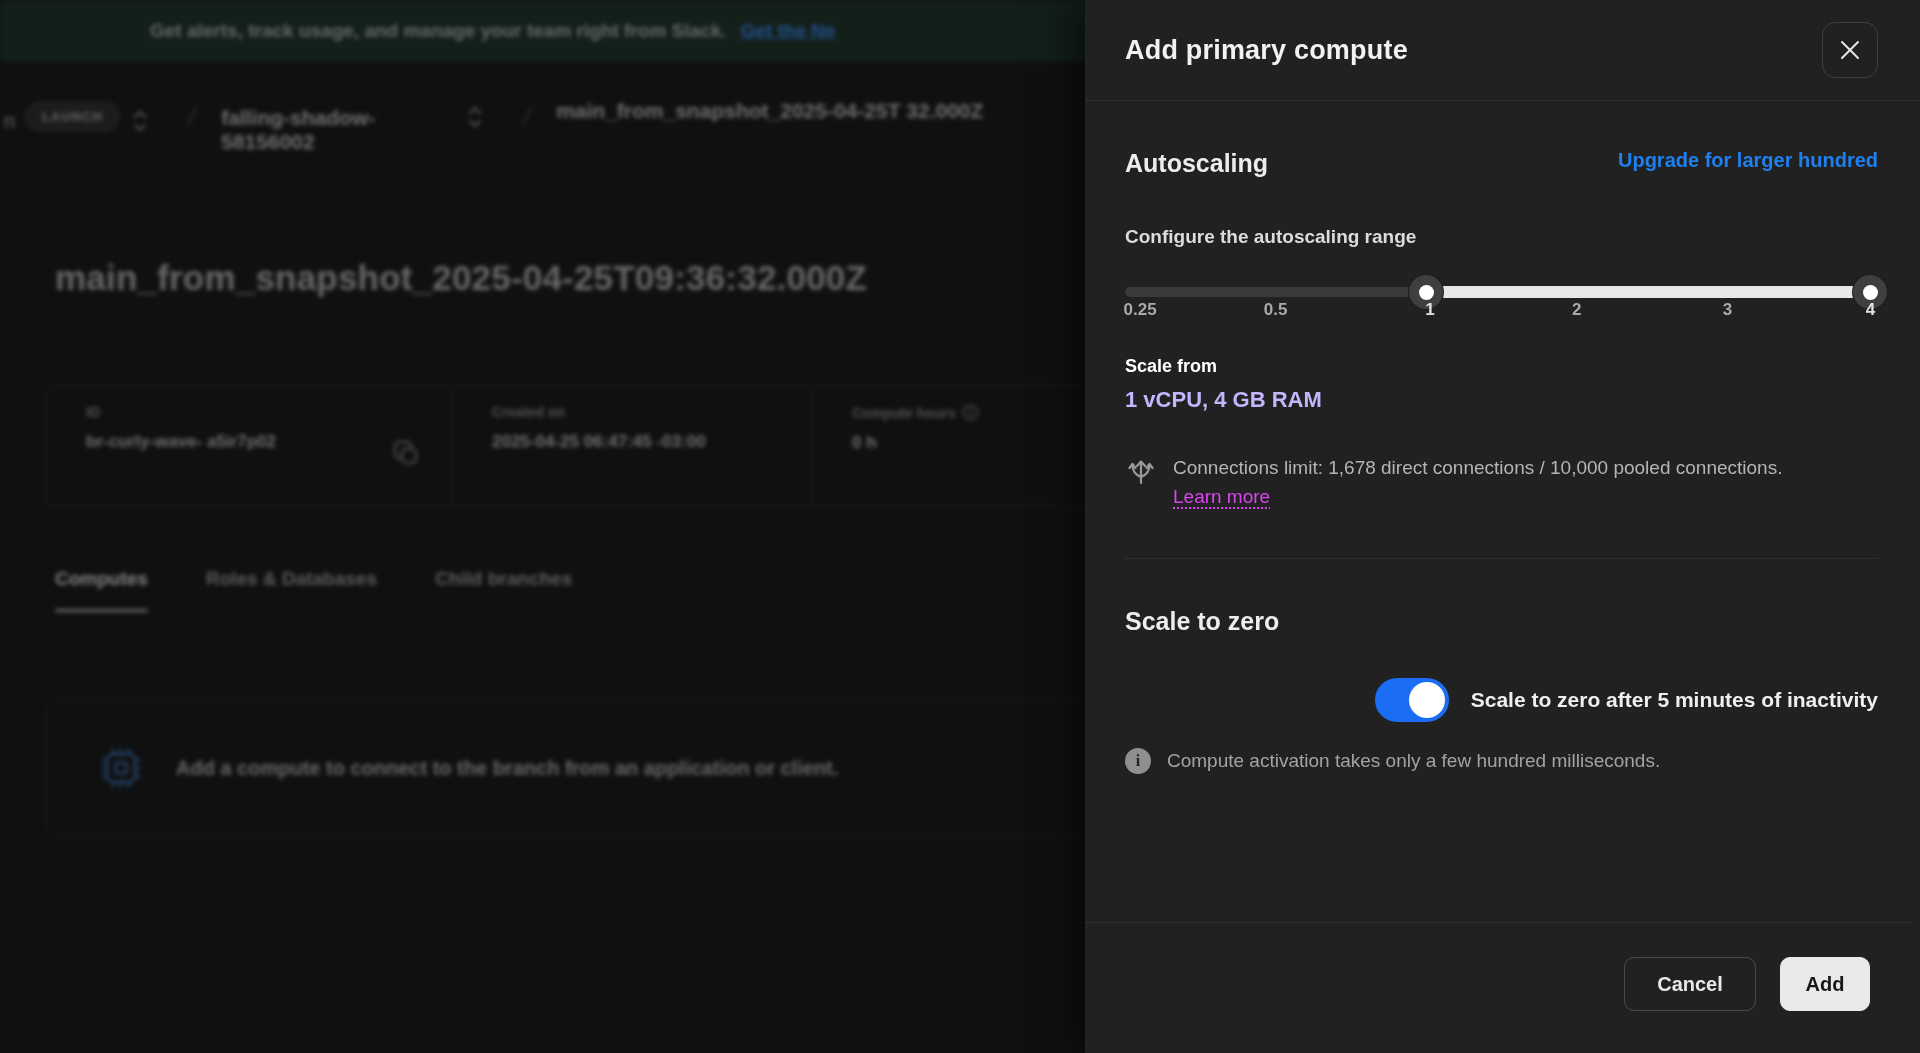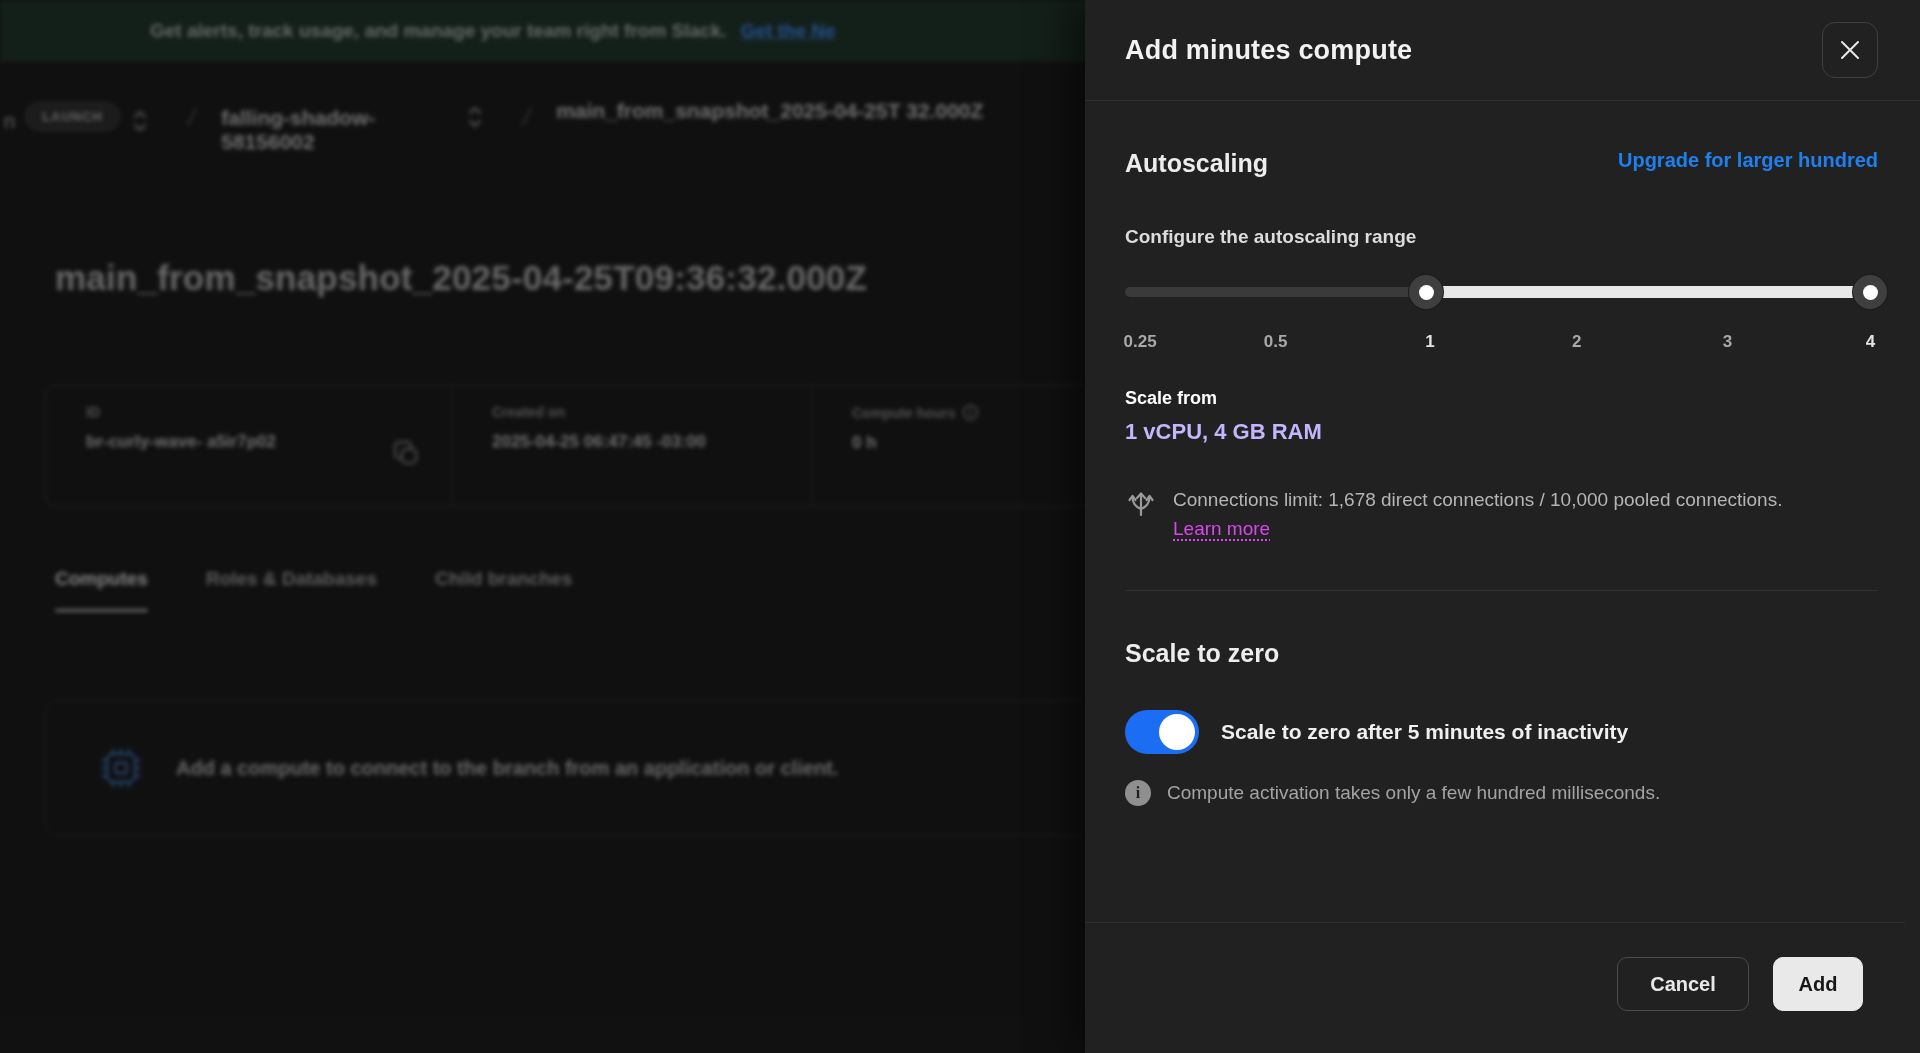--- a/index.html
+++ b/index.html
@@ -62,50 +62,50 @@
 
   .slider { position:relative; margin-top:38px; height:12px; }
   .track-base { position:absolute; inset:1px 0; background:#3a3a3a; border-radius:6px; }
   .track-active { position:absolute; top:0; bottom:0; left:40%; right:0; background:#e8e8e8; border-radius:6px; }
   .handle { position:absolute; top:50%; width:34px; height:34px; border-radius:50%;
             background:#3f3f3f; box-shadow:0 0 0 1px #1c1c1c; transform:translate(-50%,-50%);
             display:flex; align-items:center; justify-content:center; cursor:grab; }
   .handle::after { content:""; width:15px; height:15px; border-radius:50%; background:#fff; }
   .handle.h-min { left:40%; } .handle.h-max { left:99%; }
 
-  .tick-row { position:relative; margin-top:34px; height:22px; }
+  .tick-row { position:relative; margin-top:2px; height:22px; }
   .tick { position:absolute; transform:translateX(-50%); font-size:17px; color:#a9a9a9; font-weight:600; }
   .tick.bright { color:#e2e2e2; }
   .t0{left:2%;} .t1{left:20%;} .t2{left:40.5%;} .t3{left:60%;} .t4{left:80%;} .t5{left:99%;}
 
   .scale-row { display:flex; margin-top:34px; }
   .scale-block .scale-label { font-size:18px; color:#ffffff; font-weight:600; }
   .scale-block .scale-value { font-size:22px; color:#c4b5fd; font-weight:700; margin-top:10px; }
   .scale-block.right { margin-left:auto; text-align:right; }
 
   .conn-row { display:flex; margin-top:40px; gap:16px; }
   .conn-text { font-size:19px; color:#b5b5b5; line-height:1.55; max-width:660px; font-weight:500; }
   .learn-more { color:#d946ef; text-decoration:underline dotted; text-underline-offset:4px; }
 
   .mid-divider { border:none; border-top:1px solid #303030; margin-top:46px; }
 
   .stz-heading { margin-top:48px; font-size:25px; font-weight:700; color:#ededed; }
 
-  .toggle-row { display:flex; align-items:center; margin-top:42px; gap:22px; }
+  .toggle-row { display:flex; align-items:center; margin-top:42px; gap:22px;justify-content:flex-end; }
   .toggle { width:74px; height:44px; border-radius:22px; background:#1b6ef3; position:relative; cursor:pointer; flex:none; }
   .toggle-knob { position:absolute; top:4px; right:4px; width:36px; height:36px; border-radius:50%; background:#fff; }
   .toggle-label { font-size:21px; font-weight:600; color:#efefef; }
 
   .note-row { display:flex; align-items:center; margin-top:26px; gap:16px; }
   .info-circle { width:26px; height:26px; border-radius:50%; background:#8f8f8f; color:#212121;
                  font-size:16px; font-weight:800; display:flex; align-items:center; justify-content:center; flex:none;
                  font-family:"Liberation Serif","DejaVu Serif",serif; }
   .note-text { font-size:19px; color:#a3a3a3; font-weight:500; }
 
-  .drawer-footer { position:absolute; left:0; right:15px; bottom:0; height:131px; border-top:1px solid #2f2f2f;
+  .drawer-footer { position:absolute; left:0; right:8px; bottom:0; height:131px; border-top:1px solid #2f2f2f;
                    display:flex; align-items:center; justify-content:flex-end; gap:24px; padding:0 42px 8px 0; }
   .btn { font-size:20px; font-weight:600; border-radius:10px; cursor:pointer; height:54px;
          font-family:"Liberation Sans","DejaVu Sans",sans-serif; }
   .btn-cancel { width:132px; background:transparent; border:1px solid #4b4b4b; color:#e8e8e8; }
   .btn-add { width:90px; background:#e9e9e9; border:1px solid #e9e9e9; color:#171717; }
 
   svg { display:block; }
 </style>
 </head>
 <body>
@@ -184,21 +184,21 @@
     </span>
     <span class="empty-text">Add a compute to connect to the branch from an application or client.</span>
   </div>
 </div>
 
 <div class="bg-overlay"></div>
 
 <div class="drawer">
 
   <div class="drawer-header">
-    <div class="drawer-title">Add minutes compute</div>
+    <div class="drawer-title">Add primary compute</div>
     <button class="close-btn">
       <span>
         <svg width="22" height="22" viewBox="0 0 22 22">
             <path d="M3 3 L19 19 M19 3 L3 19" stroke="#e8e8e8" stroke-width="2" stroke-linecap="round"></path>
           </svg>
       </span>
     </button>
   </div>
 
   <div class="drawer-body">

